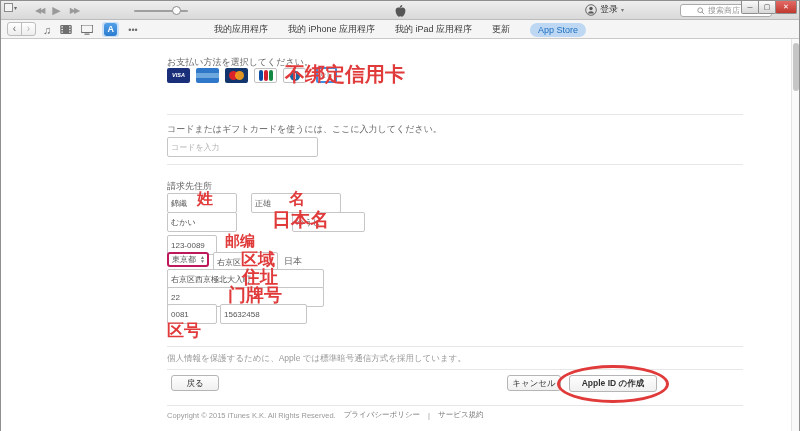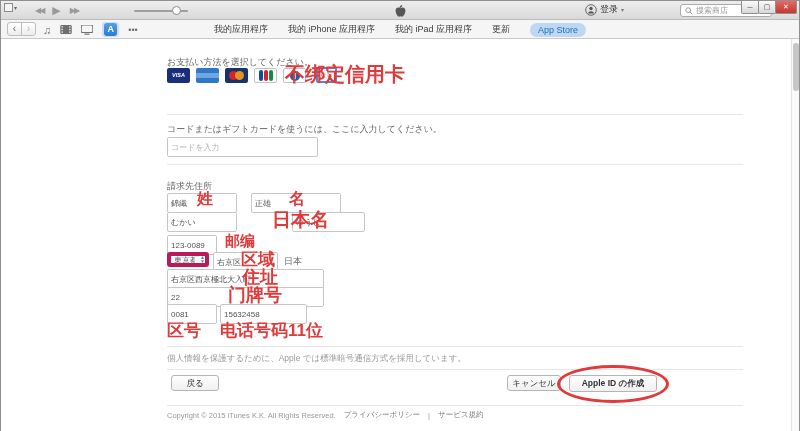--- a/index.html
+++ b/index.html
@@ -13,21 +13,21 @@
   .mini-menu .caret { font-size:6px; color:#666; }
   .playback { position:absolute; left:34px; top:0; height:19px; display:flex; align-items:center; gap:9px; color:#9a9a9a; }
   .pb { font-size:8px; letter-spacing:-2px; cursor:pointer; }
   .pb.play { font-size:11px; letter-spacing:0; }
   .volume { position:absolute; left:133px; top:0; width:54px; height:19px; cursor:pointer; }
   .vol-track { position:absolute; left:0; top:9px; width:54px; height:2px; background:#9f9f9f; border-radius:1px; }
   .vol-knob { position:absolute; left:38px; top:5px; width:9px; height:9px; border-radius:50%; background:#fdfdfd; border:1px solid #8d8d8d; }
   .apple { position:absolute; left:394px; top:3px; }
   .login { position:absolute; left:584px; top:2px; display:flex; align-items:center; gap:3px; font-size:9px; color:#333; cursor:pointer; }
   .login .caret { font-size:6px; color:#777; }
-  .search { position:absolute; left:679px; top:3px; width:92px; height:13px; background:#fff; border:1px solid #ababab; border-radius:3px; display:flex; align-items:center; gap:3px; padding:0 4px; font-size:8px; color:#999; }
+  .search { position:absolute; left:679px; top:3px; width:92px; height:13px; background:#fff; border:1px solid #ababab; border-radius:3px; display:flex; align-items:center; gap:3px; padding:0 16px; font-size:8px; color:#999; }
   .winctl { position:absolute; right:2px; top:0; display:flex; }
   .wbtn { width:18px; height:13px; border:1px solid #8e8e8e; border-top:none; background:linear-gradient(#fbfbfb,#d8d8d8); font-size:7px; color:#444; display:flex; align-items:center; justify-content:center; cursor:pointer; border-radius:0 0 2px 2px; margin-left:-1px; }
   .wbtn.close { background:linear-gradient(#e46a66,#c0392f); color:#fff; width:22px; }
 
   
   .toolbar { position:relative; height:19px; background:#f5f5f5; border-bottom:1px solid #c9c9c9; }
   .navbtns { position:absolute; left:6px; top:2px; display:flex; }
   .navbtn { width:15px; height:14px; border:1px solid #bdbdbd; background:linear-gradient(#fff,#ededed); font-size:10px; line-height:12px; text-align:center; color:#666; cursor:pointer; }
   .navbtn.back { border-radius:3px 0 0 3px; }
   .navbtn.fwd { border-radius:0 3px 3px 0; margin-left:-1px; color:#b5b5b5; }
@@ -66,21 +66,21 @@
   .btn { position:absolute; height:16px; border:1px solid #b5b5b5; border-radius:3px; background:linear-gradient(#fefefe,#f0f0f0); font-size:8.5px; color:#333; text-align:center; line-height:14px; cursor:pointer; }
   .red-ellipse { position:absolute; left:556px; top:326px; width:112px; height:38px; border:3px solid #e03a3a; border-radius:50%; pointer-events:none; }
 
   .footer { position:absolute; left:166px; top:371px; display:flex; gap:8px; font-size:7.5px; color:#9a9a9a; align-items:center; }
   .footer .flink { color:#777; cursor:pointer; }
 
   
   .scrollbar { position:absolute; right:0; top:0; width:8px; height:392px; background:#fafafa; border-left:1px solid #e3e3e3; }
   .thumb { position:absolute; left:1px; top:4px; width:6px; height:48px; background:#c6c6c6; border-radius:3px; cursor:pointer; }
 
-  select.prefsel { position:absolute; height:15px; font-size:8px; color:#555; border:4px solid #be185d; border-radius:3px; background:#fff; appearance:none; padding:0 10px 0 3px; }
+  select.prefsel { position:absolute; height:15px; font-size:8px; color:#555; border:2px solid #be185d; border-radius:3px; background:#fff; appearance:none; padding:0 10px 0 3px; }
   .stepper { position:absolute; font-size:5px; color:#777; line-height:4px; pointer-events:none; }
 </style>
 </head>
 <body>
 
 <div class="win">
 
   <div class="titlebar">
     <div class="mini-menu">
       <span class="sq"></span>
@@ -214,21 +214,20 @@
 
     <input class="fld" style="left: 166px; top: 230px; width: 157px;" value="右京区西京極北大入町">
     <div class="anno" style="left:241px; top:226px; font-size:18px;">住址</div>
 
     <input class="fld" style="left: 166px; top: 248px; width: 157px;" value="22">
     <div class="anno" style="left:227px; top:244px; font-size:18px;">门牌号</div>
 
     <input class="fld" style="left: 166px; top: 265px; width: 50px;" value="0081">
     <input class="fld" style="left: 219px; top: 265px; width: 87px;" value="15632458">
     <div class="anno" style="left:166px; top:280px; font-size:17px;">区号</div>
-    <div class="anno" style="left:219px; top:280px; font-size:17px;">电话号码11位</div>
 
     <div class="divider" style="top:307px;"></div>
     <div class="lbl" style="left:166px; top:314px; font-size:8.5px; color:#999;">個人情報を保護するために、Apple では標準暗号通信方式を採用しています。</div>
     <div class="divider" style="top:330px;"></div>
 
     <div class="btn" style="left:170px; top:336px; width:48px;">戻る</div>
     <div class="btn" style="left:506px; top:336px; width:54px;">キャンセル</div>
     <div class="btn" style="left:568px; top:336px; width:88px; height:17px; font-weight:bold;">Apple ID の作成</div>
     <div class="red-ellipse"></div>
 

